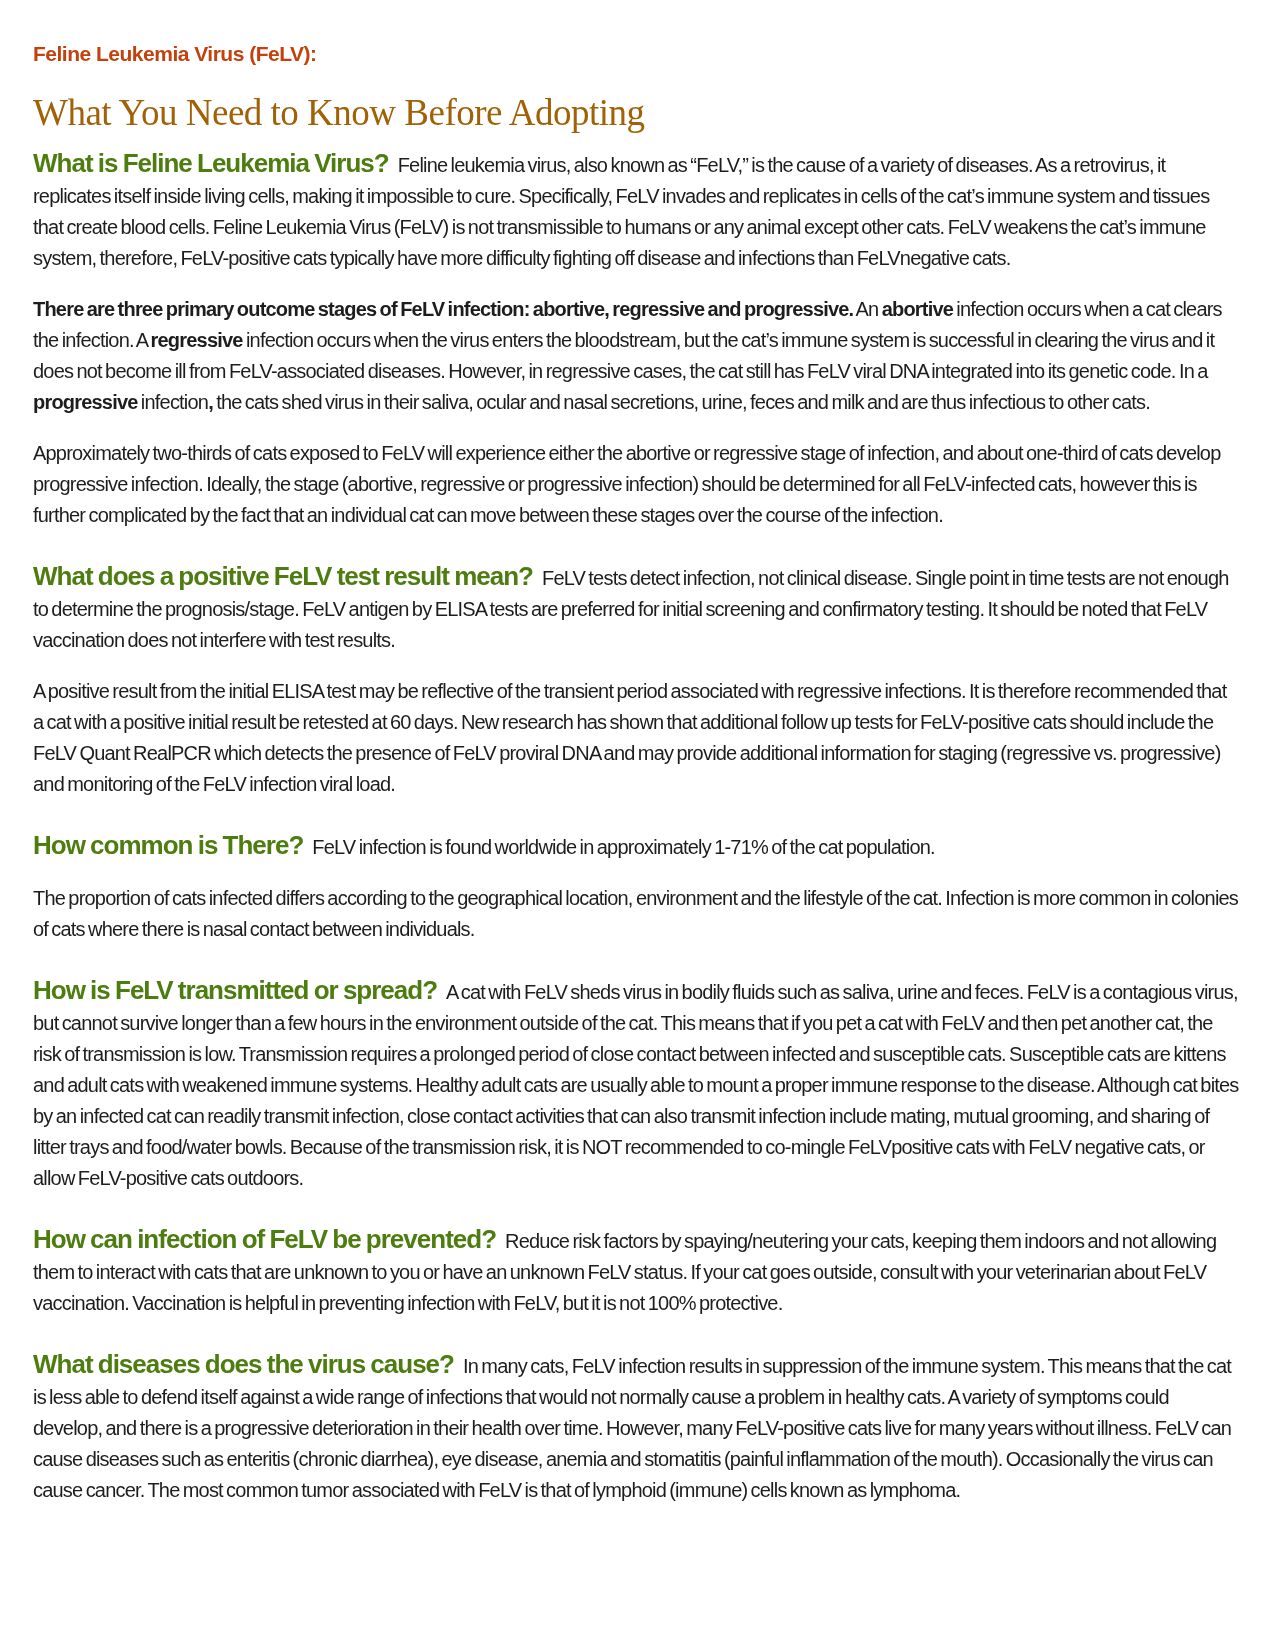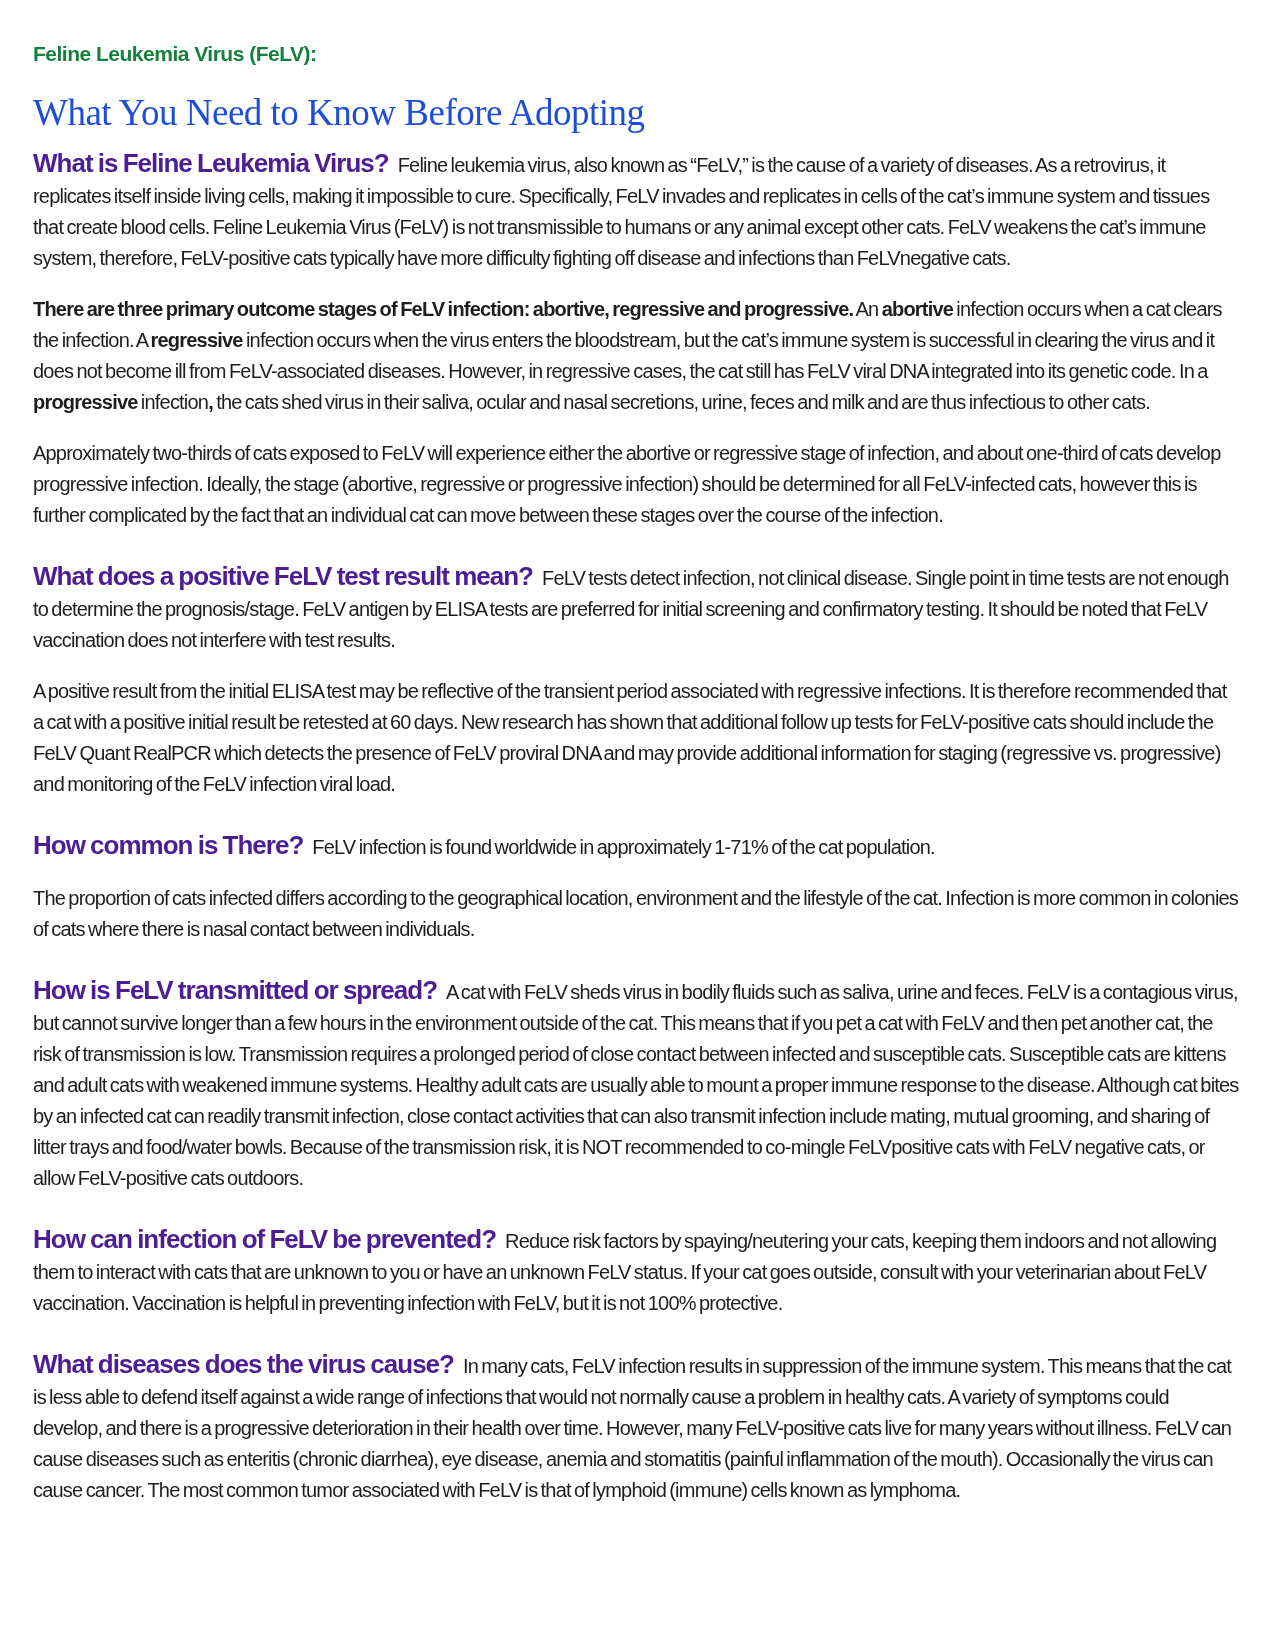--- a/index.html
+++ b/index.html
@@ -21,50 +21,50 @@
     padding: 42px 36px 0 33px;
     background: #ffffff;
   }
   .kicker {
     margin: 0;
     font-family: "Liberation Sans", sans-serif;
     font-size: 21px;
     font-weight: bold;
     letter-spacing: -0.5px;
     line-height: 24px;
-    color: #15803d;
+    color: #c2410c;
   }
   .title {
     margin: 26px 0 0 0;
     font-family: "Liberation Serif", serif;
     font-size: 37px;
     font-weight: normal;
     letter-spacing: -0.5px;
     line-height: 42px;
-    color: #1d4ed8;
+    color: #a16207;
   }
   .para {
     margin: 20px 0 0 0;
     font-size: 20px;
     line-height: 31px;
     letter-spacing: -0.8px;
     word-spacing: -1.5px;
     text-align: left;
     color: #1d1d1d;
   }
   .section-start { margin-top: 30px; }
   .section-first { margin-top: 14px; }
   .section-gap-lg { }
   .run-heading {
     font-size: 26px;
     font-weight: bold;
     letter-spacing: -1px;
     word-spacing: -1px;
     margin-right: 9px;
-    color: #4c1d95;
+    color: #4d7c0f;
   }
   .bold-run { font-weight: bold; }
 </style>
 </head>
 <body>
 
 <div class="page">
 
   <h2 class="kicker">Feline Leukemia Virus (FeLV):</h2>
 

